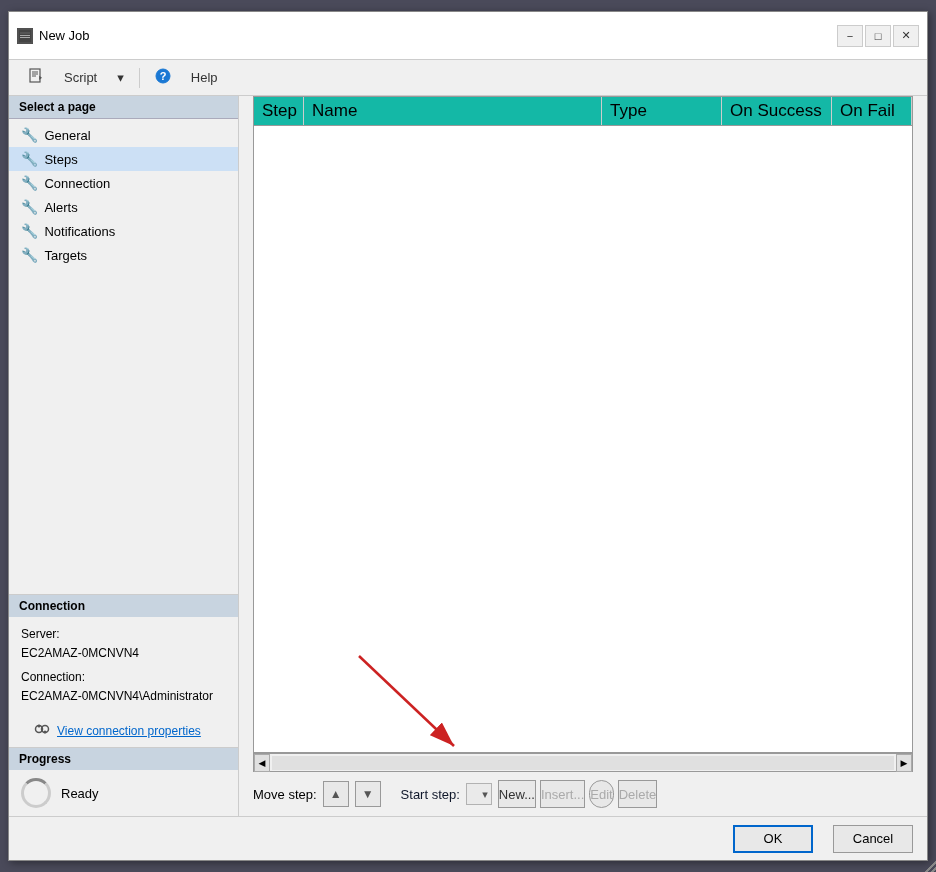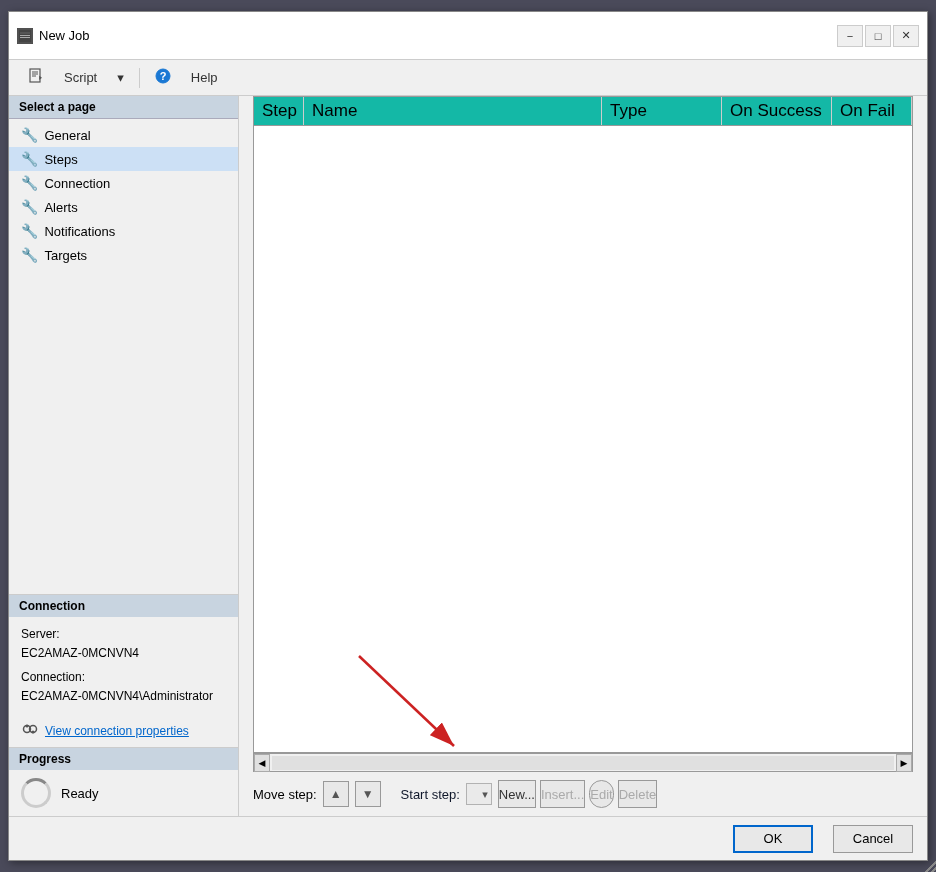--- a/index.html
+++ b/index.html
@@ -147,21 +147,21 @@
     .connection-details {
       padding: 8px 12px;
       font-size: 12px;
       color: #000;
       line-height: 1.6;
     }
     .connection-link {
       display: flex;
       align-items: center;
       gap: 6px;
-      padding: 6px 12px;
+      padding: 6px 24px;
       color: #0066cc;
       cursor: pointer;
       text-decoration: underline;
       font-size: 12px;
     }
 
     .progress-section {
       border-top: 1px solid #ccc;
     }
     .progress-header {

